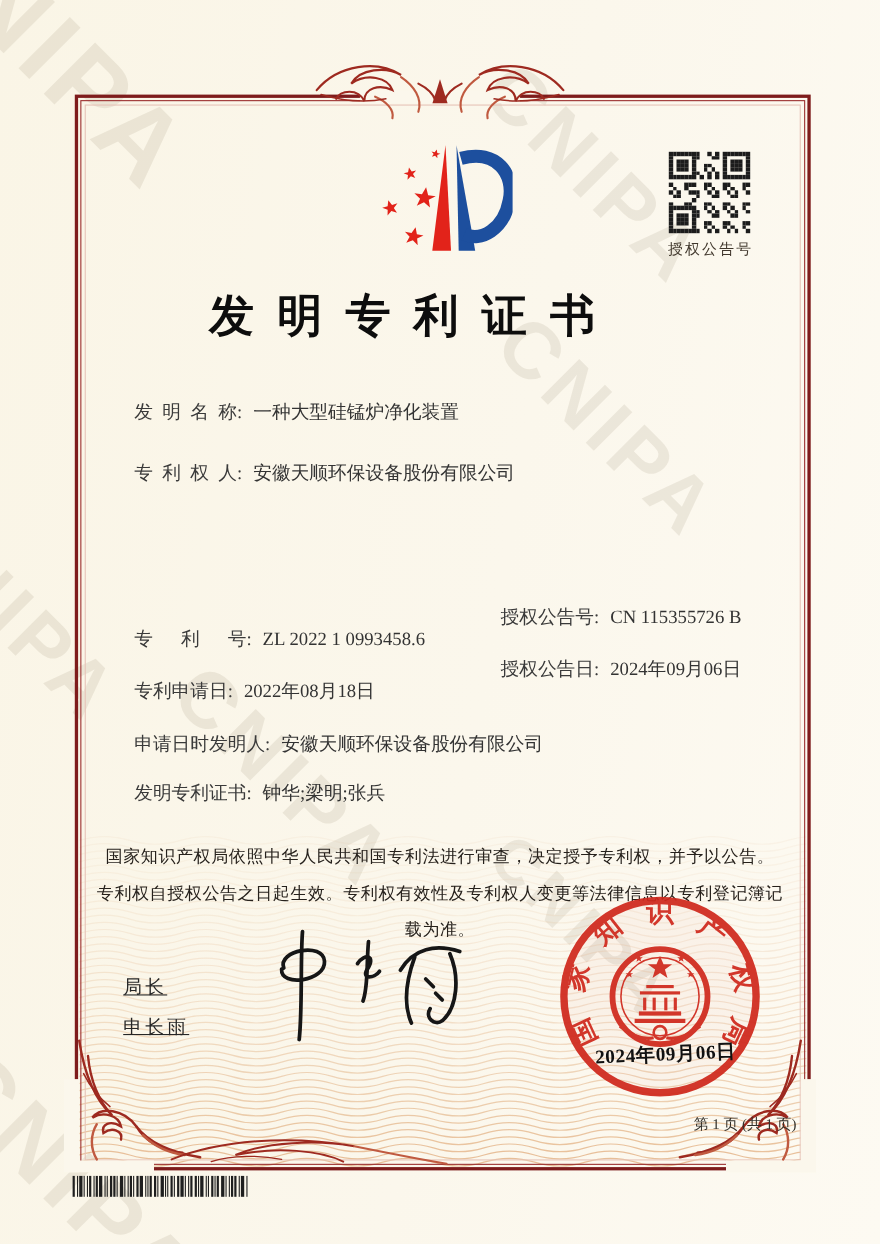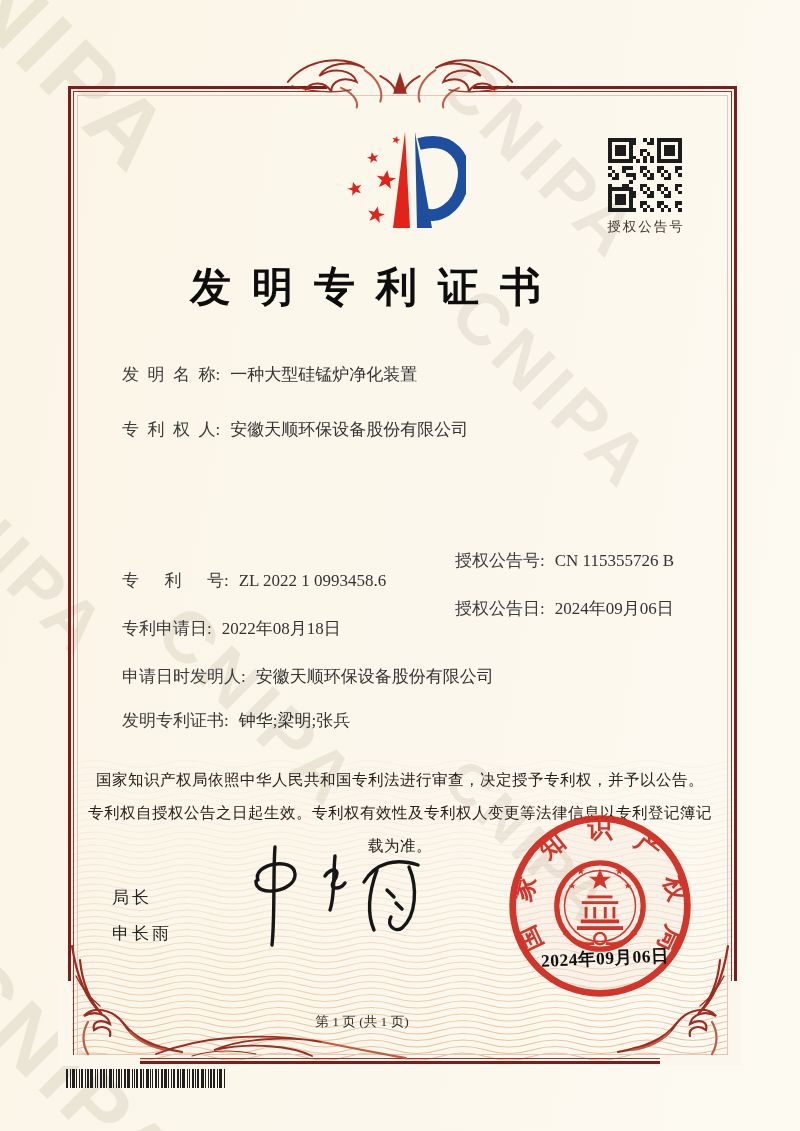--- a/index.html
+++ b/index.html
@@ -37,26 +37,26 @@
     font-size:41px; font-weight:700; color:#0d0d0d; letter-spacing:21px; padding-left:21px;
     z-index:6;margin-top:22px; }
   .row { position:absolute; left:105px; width:630px; font-size:17px; color:#3a3a3a;
     z-index:6; white-space:pre; }
   .row .val { margin-left:10px; color:#333; }
   .rcol { position:absolute; left:350px; top:0; white-space:pre; }
   .notice { position:absolute; left:84px; top:763px; width:632px; text-align:center;
     font-size:15.5px; line-height:33px; color:#26211c; z-index:6; letter-spacing:0.5px; }
   .signer { position:absolute; left:112px; z-index:6;
     font-family:"Liberation Sans","DejaVu Sans",sans-serif;
-    font-size:17px; font-weight:500; color:#262626; letter-spacing:3px; }
+    font-size:17px; font-weight:500; color:#262626; letter-spacing:3px;text-decoration:underline; }
   .sig { position:absolute; left:228px; top:840px; z-index:6; }
   .seal { position:absolute; left:504px; top:810px; z-index:6; }
   .seal-date { position:absolute; left:541px; top:946px; z-index:7; font-size:17.5px;
     font-weight:700; color:#111; transform:rotate(-2.5deg); letter-spacing:0.5px; }
-  .footer { position:absolute; left:0; top:1013px; width:724px; text-align:center;
+  .footer { position:absolute; left:0; top:1013px; width:724px; text-align:right;
     font-size:13.5px; color:#33302a; z-index:6; }
   .barcode { position:absolute; left:66px; top:1069px; height:19px; z-index:6;
     display:flex; align-items:stretch; }
   .barcode i { display:block; background:#1f1f1f; }
 </style>
 </head>
 <body>
 
 <div class="page">
 

